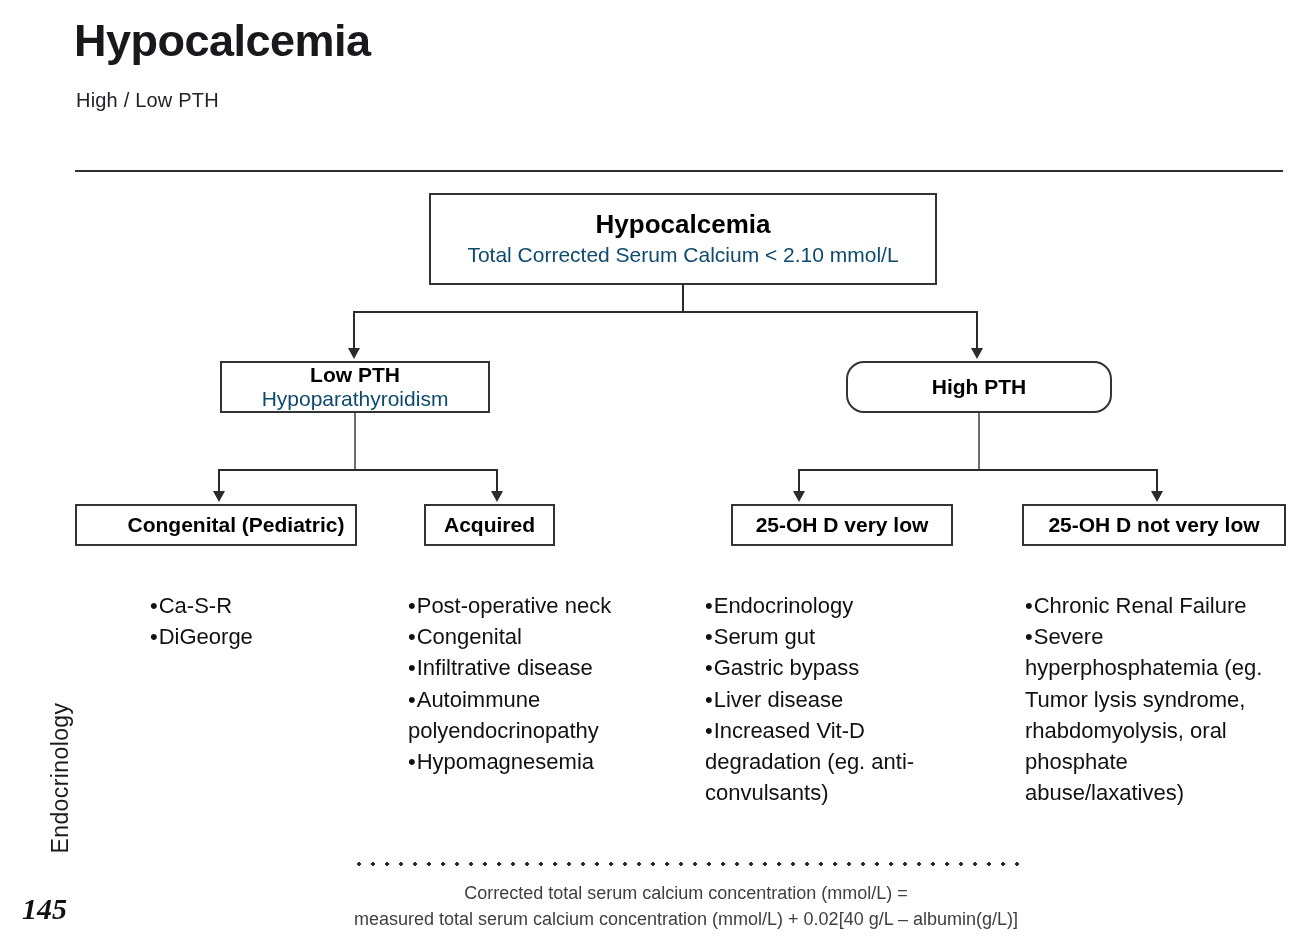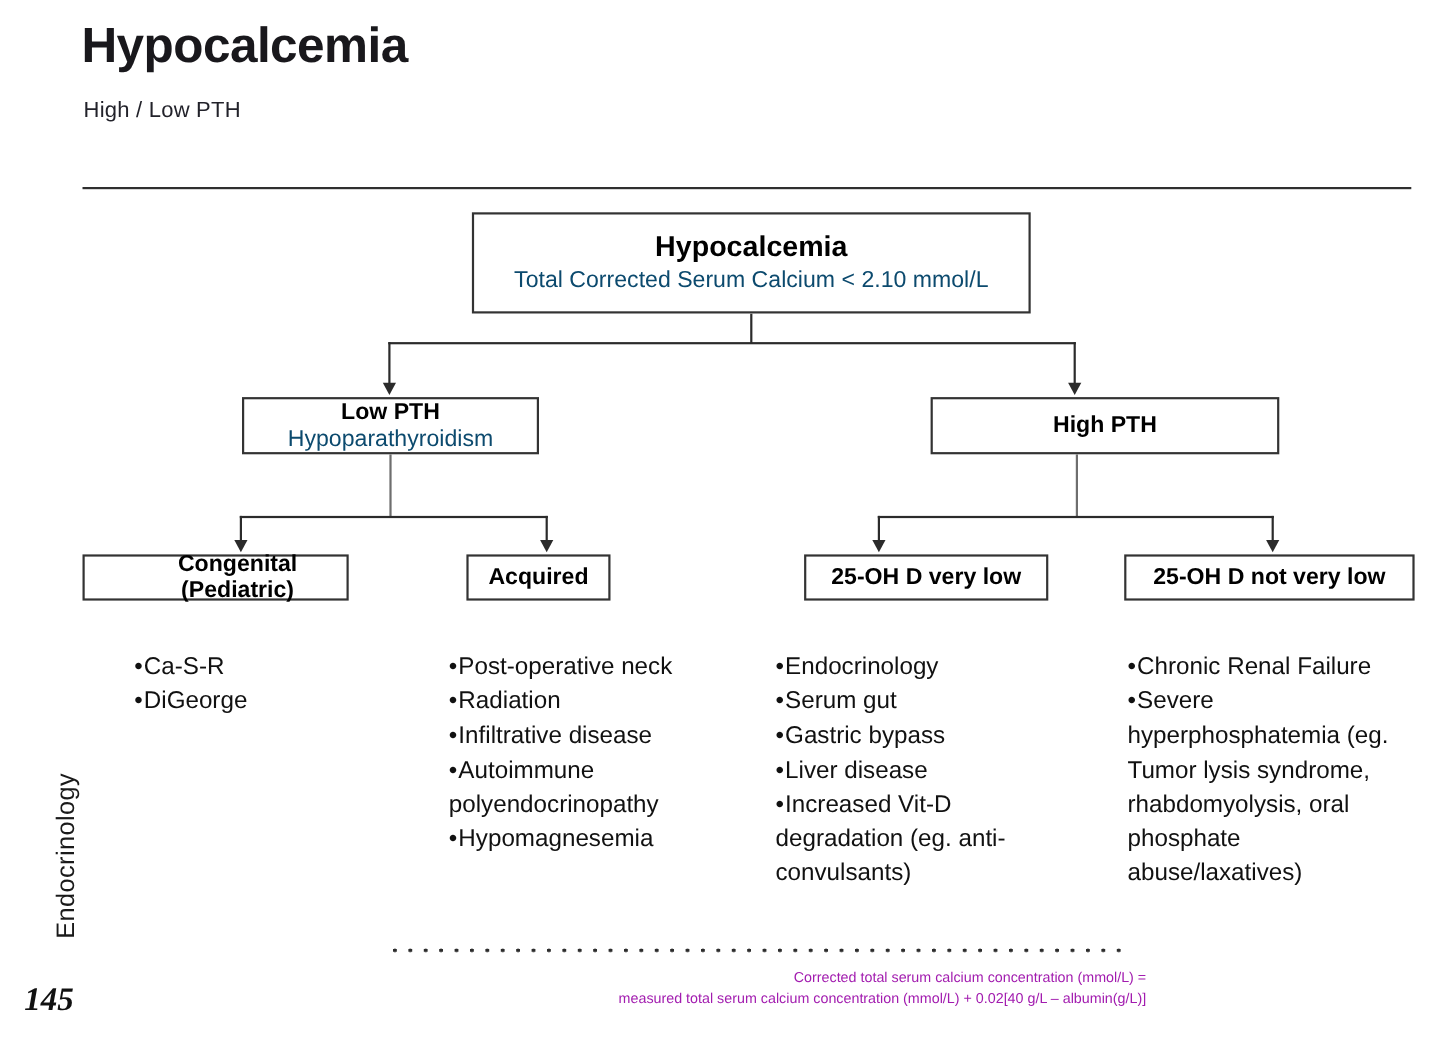--- a/index.html
+++ b/index.html
@@ -97,24 +97,24 @@
   }
 
   #node-root { left: 429px; top: 193px; width: 508px; height: 92px; }
   #node-root .n-title { font-size: 26px; margin-bottom: 3px; }
   #node-root .n-sub { font-size: 21px; }
 
   #node-low-pth { left: 220px; top: 361px; width: 270px; height: 52px; }
   #node-low-pth .n-title { font-size: 21px; }
   #node-low-pth .n-sub { font-size: 21px; }
 
-  #node-high-pth { left: 846px; top: 361px; width: 317px; height: 52px; }
+  #node-high-pth { left: 846px; top: 361px; width: 266px; height: 52px; border-radius: 18px; }
   #node-high-pth .n-title { font-size: 21px; }
 
-  #node-congenital { left: 75px; top: 504px; width: 242px; height: 42px; padding-left: 40px; }
+  #node-congenital { left: 75px; top: 504px; width: 282px; height: 42px; padding-left: 40px; }
   #node-congenital .n-title { font-size: 21px; }
 
   #node-acquired { left: 424px; top: 504px; width: 131px; height: 42px; }
   #node-acquired .n-title { font-size: 21px; }
 
   #node-25oh-low { left: 687px; top: 504px; width: 222px; height: 42px; margin-left: 44px; }
   #node-25oh-low .n-title { font-size: 21px; }
 
   #node-25oh-notlow { left: 1022px; top: 504px; width: 264px; height: 42px; }
   #node-25oh-notlow .n-title { font-size: 21px; }
@@ -145,45 +145,45 @@
     color: #111111;
   }
   .bullets .bullet-item {
     white-space: pre-wrap;
   }
   .bullets .bullet-item::before {
     content: "\2022";
     margin-right: 1px;
   }
 
-  #bullets-congenital { left: 122px; top: 590px; width: 250px; }
+  #bullets-congenital { left: 150px; top: 590px; width: 250px; }
   #bullets-acquired  { left: 408px; top: 590px; width: 255px; }
   #bullets-25ohlow   { left: 705px; top: 590px; width: 260px; }
   #bullets-25ohnotlow{ left: 1025px; top: 590px; width: 260px; }
 
   
   .dotted-sep {
     position: absolute;
     left: 352px;
     top: 862px;
     width: 668px;
     height: 4px;
     background-image: radial-gradient(circle, #2b2b2b 1.6px, rgba(0,0,0,0) 1.7px);
     background-size: 14px 4px;
     background-repeat: repeat-x;
   }
   .footnote {
     position: absolute;
     left: 330px;
     top: 880px;
     width: 712px;
-    text-align: right;
-    font-size: 13px;
+    text-align: center;
+    font-size: 18px;
     line-height: 1.45;
-    color: #a21caf;
+    color: #404040;
   }
 </style>
 </head>
 <body>
 
 <div id="page">
 
   <div class="slide-title">Hypocalcemia</div>
   <div class="slide-subtitle">High / Low PTH</div>
   <div class="header-rule"></div>
@@ -245,21 +245,21 @@
     <div class="n-title">25-OH D not very low</div>
   </div>
 
   <div class="bullets" id="bullets-congenital">
     <div class="bullet-item">Ca-S-R</div>
     <div class="bullet-item">DiGeorge</div>
   </div>
 
   <div class="bullets" id="bullets-acquired">
     <div class="bullet-item">Post-operative neck</div>
-    <div class="bullet-item">Radiation</div>
+    <div class="bullet-item">Congenital</div>
     <div class="bullet-item">Infiltrative disease</div>
     <div class="bullet-item">Autoimmune polyendocrinopathy</div>
     <div class="bullet-item">Hypomagnesemia</div>
   </div>
 
   <div class="bullets" id="bullets-25ohlow">
     <div class="bullet-item">Endocrinology</div>
     <div class="bullet-item">Serum gut</div>
     <div class="bullet-item">Gastric bypass</div>
     <div class="bullet-item">Liver disease</div>

